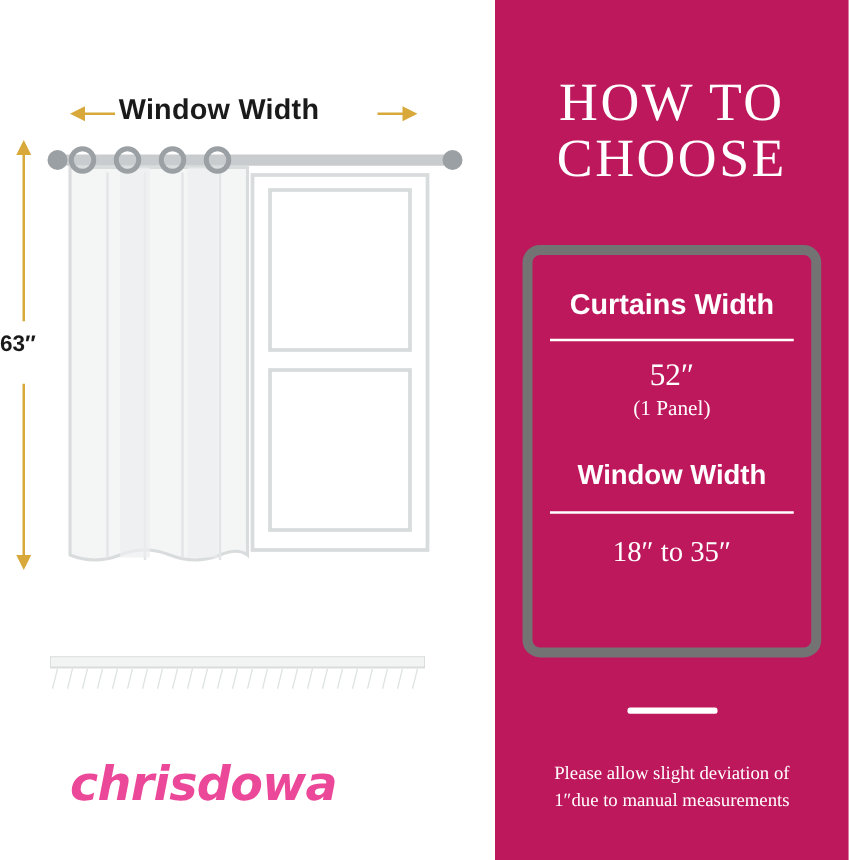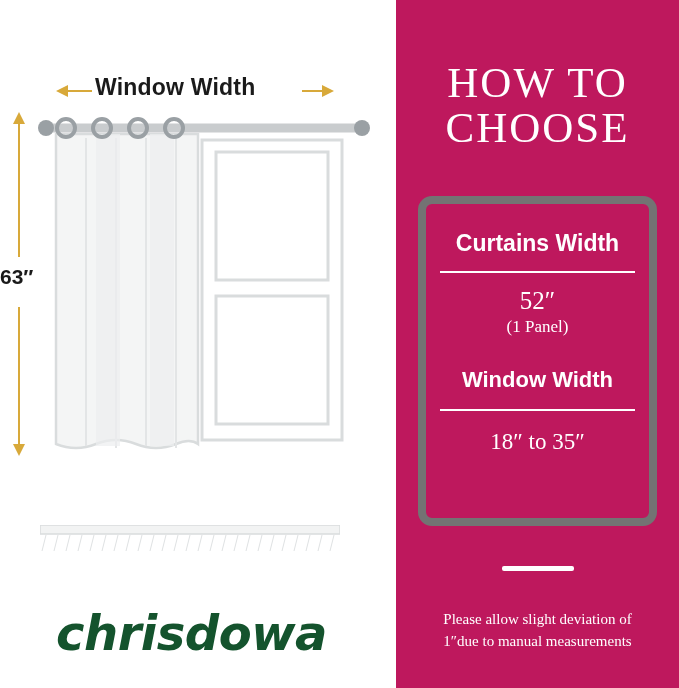--- a/index.html
+++ b/index.html
@@ -45,21 +45,21 @@
 
   
   #height-arrow {
     position: absolute;
     left: 8px; top: 112px;
     width: 22px; height: 344px;
   }
   #height-label {
     position: absolute;
     left: 0px; top: 265px;
-    font-size: 21px;
+    font-size: 18px;
     font-weight: bold;
     color: #1a1a1a;
   }
 
   
   #illustration {
     position: absolute;
     left: 30px; top: 100px;
     width: 350px; height: 370px;
   }
@@ -68,24 +68,24 @@
   #rug {
     position: absolute;
     left: 40px; top: 525px;
     width: 300px; height: 30px;
   }
 
   
   #brand {
     position: absolute;
     left: 56px; top: 605px;
-    font-size: 48px;
+    font-size: 38px;
     font-weight: bold;
     font-style: italic;
-    color: #14532d;
+    color: #ec4899;
     letter-spacing: -0.5px;
     font-family: "DejaVu Sans", sans-serif;
   }
 
   
   #right-panel {
     position: absolute;
     left: 396px; top: 0;
     width: 283px; height: 688px;
     background: #be185d;

